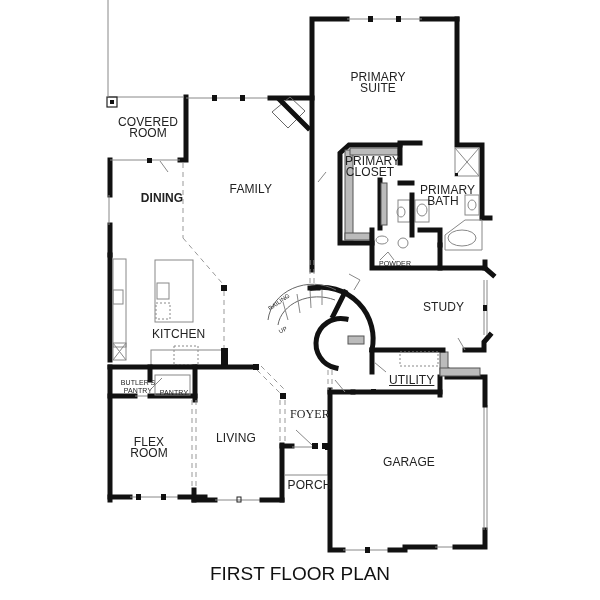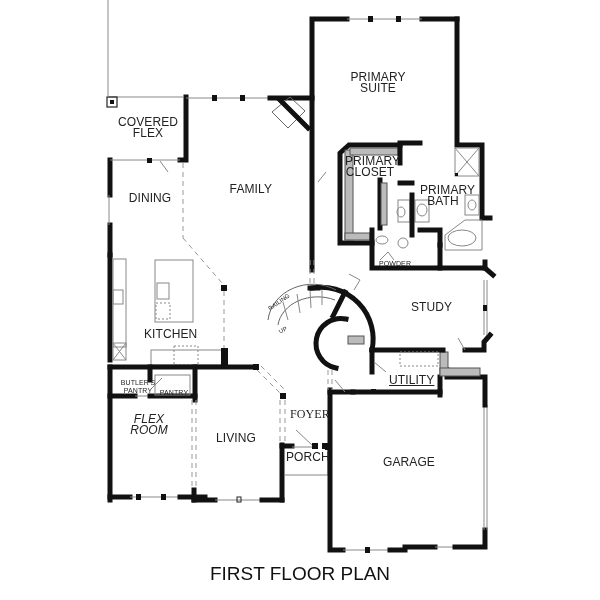--- a/index.html
+++ b/index.html
@@ -199,38 +199,38 @@
     <line class="dash" x1="332" y1="370" x2="332" y2="390"></line>
     <line class="thin" x1="335" y1="380" x2="345" y2="392"></line>
   </g>
 
   <g>
     <line class="thin" x1="318" y1="182" x2="326" y2="172"></line>
   </g>
 </svg>
 
 <div class="label" style="left:118px;top:117px;width:60px;">COVERED
-FLEX</div>
+ROOM</div>
 <div class="label" style="left:348px;top:72px;width:60px;">PRIMARY
 SUITE</div>
 <div class="label" style="left:222px;top:184px;width:50px;text-align:right;">FAMILY</div>
-<div class="label" style="left:128px;top:193px;width:44px;">DINING</div>
+<div class="label" style="left:140px;top:193px;width:44px;font-weight:bold;">DINING</div>
 <div class="label" style="left:345px;top:156px;width:50px;">PRIMARY
 CLOSET</div>
 <div class="label" style="left:420px;top:185px;width:46px;">PRIMARY
 BATH</div>
 <div class="label small" style="left:378px;top:260px;width:34px;">POWDER</div>
-<div class="label" style="left:144px;top:329px;width:50px;">KITCHEN</div>
-<div class="label" style="left:411px;top:302px;width:40px;">STUDY</div>
+<div class="label" style="left:152px;top:329px;width:50px;">KITCHEN</div>
+<div class="label" style="left:423px;top:302px;width:40px;">STUDY</div>
 <div class="label small" style="left:120px;top:379px;width:36px;">BUTLER'S
 PANTRY</div>
 <div class="label small" style="left:158px;top:389px;width:32px;">PANTRY</div>
 <div class="label" style="left:389px;top:375px;width:44px;text-decoration:underline;">UTILITY</div>
 <div class="label" style="left:290px;top:409px;width:36px;font-family:Liberation Serif, serif;">FOYER</div>
-<div class="label" style="left:118px;top:414px;width:62px;font-style:italic;">FLEX ROOM</div>
+<div class="label" style="left:118px;top:437px;width:62px;">FLEX ROOM</div>
 <div class="label" style="left:216px;top:433px;width:40px;text-align:center;">LIVING</div>
-<div class="label" style="left:286px;top:452px;width:36px;">PORCH</div>
+<div class="label" style="left:286px;top:480px;width:47px;">PORCH</div>
 <div class="label" style="left:383px;top:457px;width:50px;">GARAGE</div>
 
 <div class="label small" style="left:264px;top:298px;width:30px;font-size:6px;transform:rotate(-35deg);">RAILING</div>
 <div class="label small" style="left:276px;top:326px;width:14px;font-size:6px;transform:rotate(-30deg);">UP</div>
 
 <div class="title">FIRST FLOOR PLAN</div>
 
 </body></html>

